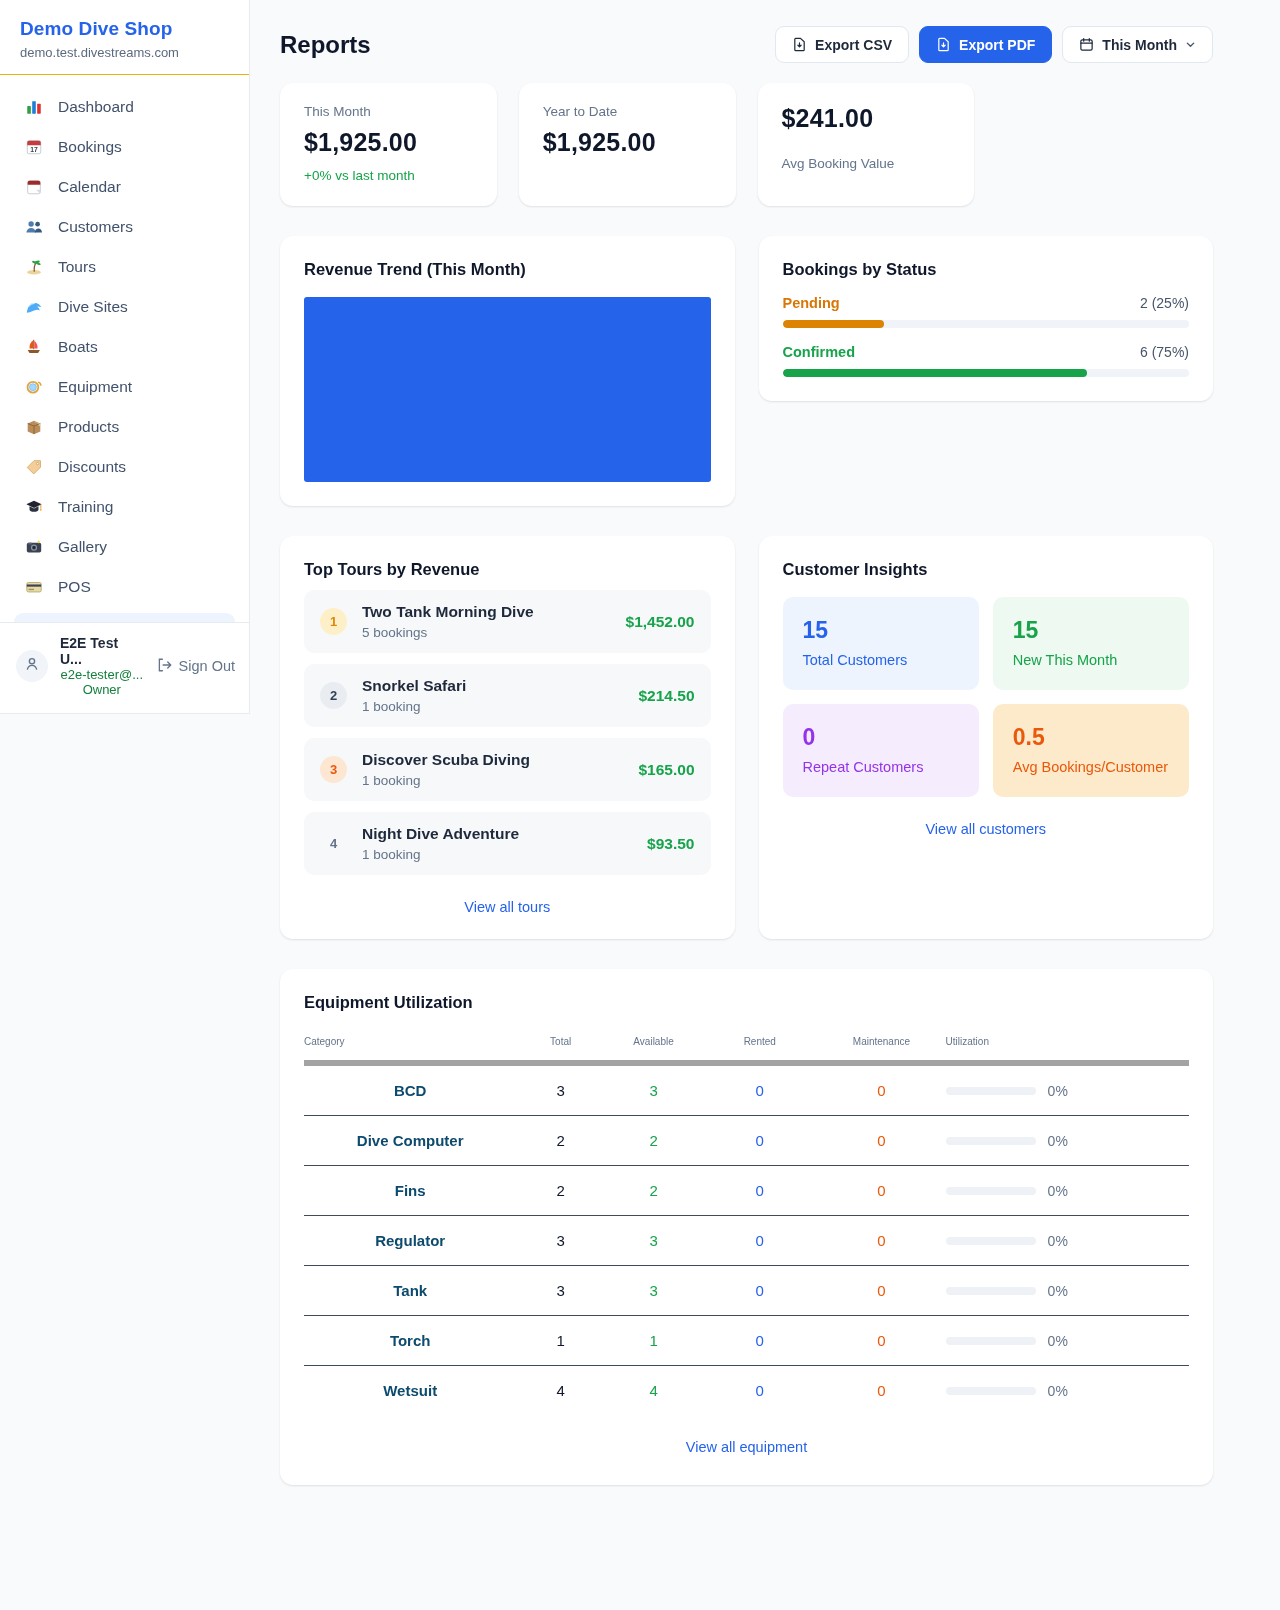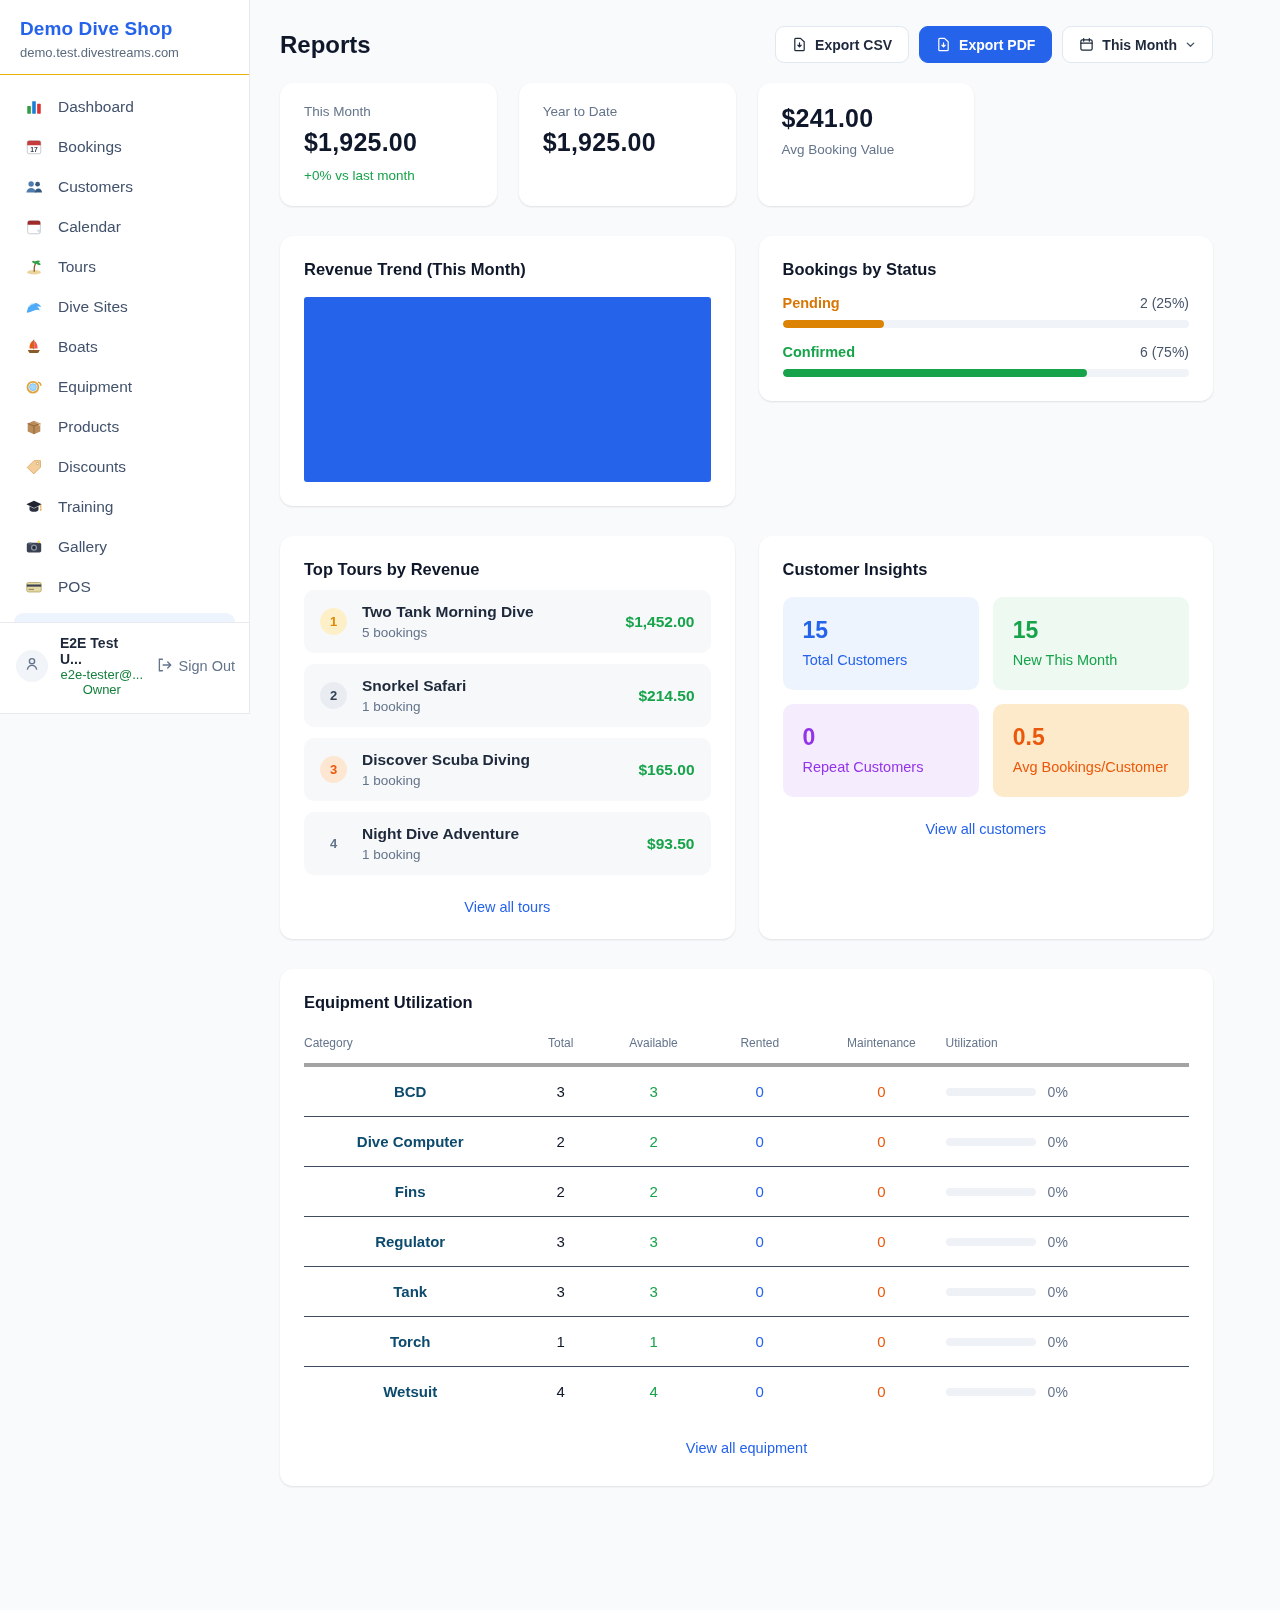--- a/index.html
+++ b/index.html
@@ -63,21 +63,21 @@
     box-shadow:0 1px 2px rgba(15,23,42,.06), 0 1px 3px rgba(15,23,42,.05);
   }
 
   
   .stats-grid { display:grid; grid-template-columns:repeat(4,1fr); gap:22px; margin-top:20px; }
   .stat-card { padding:21px 24px; min-height:123px; }
   .stat-label { font-size:13.5px; color:#64748b; }
   .stat-value { font-size:25px; font-weight:800; color:#0f172a; margin-top:9px; letter-spacing:.2px; }
   .stat-delta { font-size:13.5px; color:#16a34a; margin-top:11px; }
   .stat-card.value-first .stat-value { margin-top:0; }
-  .stat-card.value-first .stat-label { margin-top:9px; }
+  .stat-card.value-first .stat-label { margin-top:23px; }
 
   .row-2col { display:grid; grid-template-columns:1fr 1fr; gap:24px; margin-top:30px; }
   .card-pad { padding:24px; }
   .card-title { font-size:16.5px; font-weight:700; color:#0f172a; }
 
   
   .chart-block { margin-top:18px; height:185px; background:#2563eb; border-radius:3px; }
 
   
   .status-card { align-self:start; }
@@ -122,22 +122,22 @@
   .tile-label { font-size:14.5px; margin-top:8px; }
   .tile.blue { background:#edf4fe; } .tile.blue .tile-value, .tile.blue .tile-label { color:#2563eb; }
   .tile.green { background:#edf9f1; } .tile.green .tile-value, .tile.green .tile-label { color:#16a34a; }
   .tile.purple { background:#f5edfd; } .tile.purple .tile-value, .tile.purple .tile-label { color:#9333ea; }
   .tile.orange { background:#fdeacb; } .tile.orange .tile-value, .tile.orange .tile-label { color:#ea580c; }
 
   
   .equip-card { margin-top:30px; padding:24px 24px 30px; }
   table.equip { width:100%; border-collapse:collapse; margin-top:14px; }
   table.equip th {
-    font-size:12px; font-weight:400; color:#64748b; text-align:center;
-    padding:10px 0 13px; border-bottom:4px solid #a3a3a3;
+    font-size:10px; font-weight:400; color:#64748b; text-align:center;
+    padding:10px 0 13px; border-bottom:6px solid #a3a3a3;
   }
   table.equip th.cat, table.equip th.util { text-align:left; }
   table.equip td { padding:16px 0; border-bottom:1px solid #3f4a5c; font-size:15px; text-align:center; }
   table.equip tr:last-child td { border-bottom:none; }
   td.cat { text-align:left; font-weight:600; color:#0c4a6e; font-size:15.5px; }
   td.c-total { color:#0f172a; }
   td.c-avail { color:#16a34a; }
   td.c-rent { color:#2563eb; }
   td.c-maint { color:#ea580c; }
   td.util { text-align:left; }
@@ -174,37 +174,37 @@
               <rect x="2.5" y="3" width="15" height="14.5" rx="2" fill="#fff" stroke="#c0c7d0"></rect>
               <path d="M2.5 5a2 2 0 0 1 2-2h11a2 2 0 0 1 2 2v3h-15z" fill="#c43c3c"></path>
               <text x="10" y="15.6" font-size="7.5" text-anchor="middle" fill="#39424e" font-weight="700" font-family="sans-serif">17</text>
             </svg>
           </span>
         <span class="nlabel">Bookings</span>
       </a>
       <a class="nav-item">
         <span class="nicon">
             <svg width="18" height="18" viewBox="0 0 20 20">
+              <rect x="3" y="3" width="14" height="14.5" rx="2" fill="#fff" stroke="#c0c7d0"></rect>
+              <path d="M3 5a2 2 0 0 1 2-2h10a2 2 0 0 1 2 2v2.6H3z" fill="#9e2a2a"></path>
+              <path d="M16.8 17.4 12.6 13h4.2z" fill="#d5dbe3"></path>
+            </svg>
+          </span>
+        <span class="nlabel">Calendar</span>
+      </a>
+      <a class="nav-item">
+        <span class="nicon">
+            <svg width="18" height="18" viewBox="0 0 20 20">
               <circle cx="6.8" cy="6.6" r="3" fill="#4f7cac"></circle>
               <path d="M1.5 16c.3-3 2.4-5 5.3-5 2.9 0 5 2 5.3 5z" fill="#4f7cac"></path>
               <circle cx="14" cy="6.9" r="2.6" fill="#36597f"></circle>
               <path d="M10.8 16c.3-2.6 1.9-4.3 4.1-4.3 2.2 0 3.7 1.7 4 4.3z" fill="#36597f"></path>
             </svg>
           </span>
         <span class="nlabel">Customers</span>
-      </a>
-      <a class="nav-item">
-        <span class="nicon">
-            <svg width="18" height="18" viewBox="0 0 20 20">
-              <rect x="3" y="3" width="14" height="14.5" rx="2" fill="#fff" stroke="#c0c7d0"></rect>
-              <path d="M3 5a2 2 0 0 1 2-2h10a2 2 0 0 1 2 2v2.6H3z" fill="#9e2a2a"></path>
-              <path d="M16.8 17.4 12.6 13h4.2z" fill="#d5dbe3"></path>
-            </svg>
-          </span>
-        <span class="nlabel">Calendar</span>
       </a>
       <a class="nav-item">
         <span class="nicon">
             <svg width="18" height="18" viewBox="0 0 20 20">
               <ellipse cx="10" cy="15.8" rx="7.5" ry="2.6" fill="#ecd29b"></ellipse>
               <path d="M10.3 15.3c-.3-4 .2-7.3 1.7-9.5" stroke="#8a5a2b" stroke-width="1.4" fill="none"></path>
               <g fill="#2f9e44">
                 <ellipse cx="13.6" cy="4.4" rx="3" ry="1.4" transform="rotate(-15 13.6 4.4)"></ellipse>
                 <ellipse cx="10.4" cy="4.8" rx="2.8" ry="1.3" transform="rotate(28 10.4 4.8)"></ellipse>
                 <ellipse cx="14.9" cy="6.4" rx="2.6" ry="1.2" transform="rotate(18 14.9 6.4)"></ellipse>

